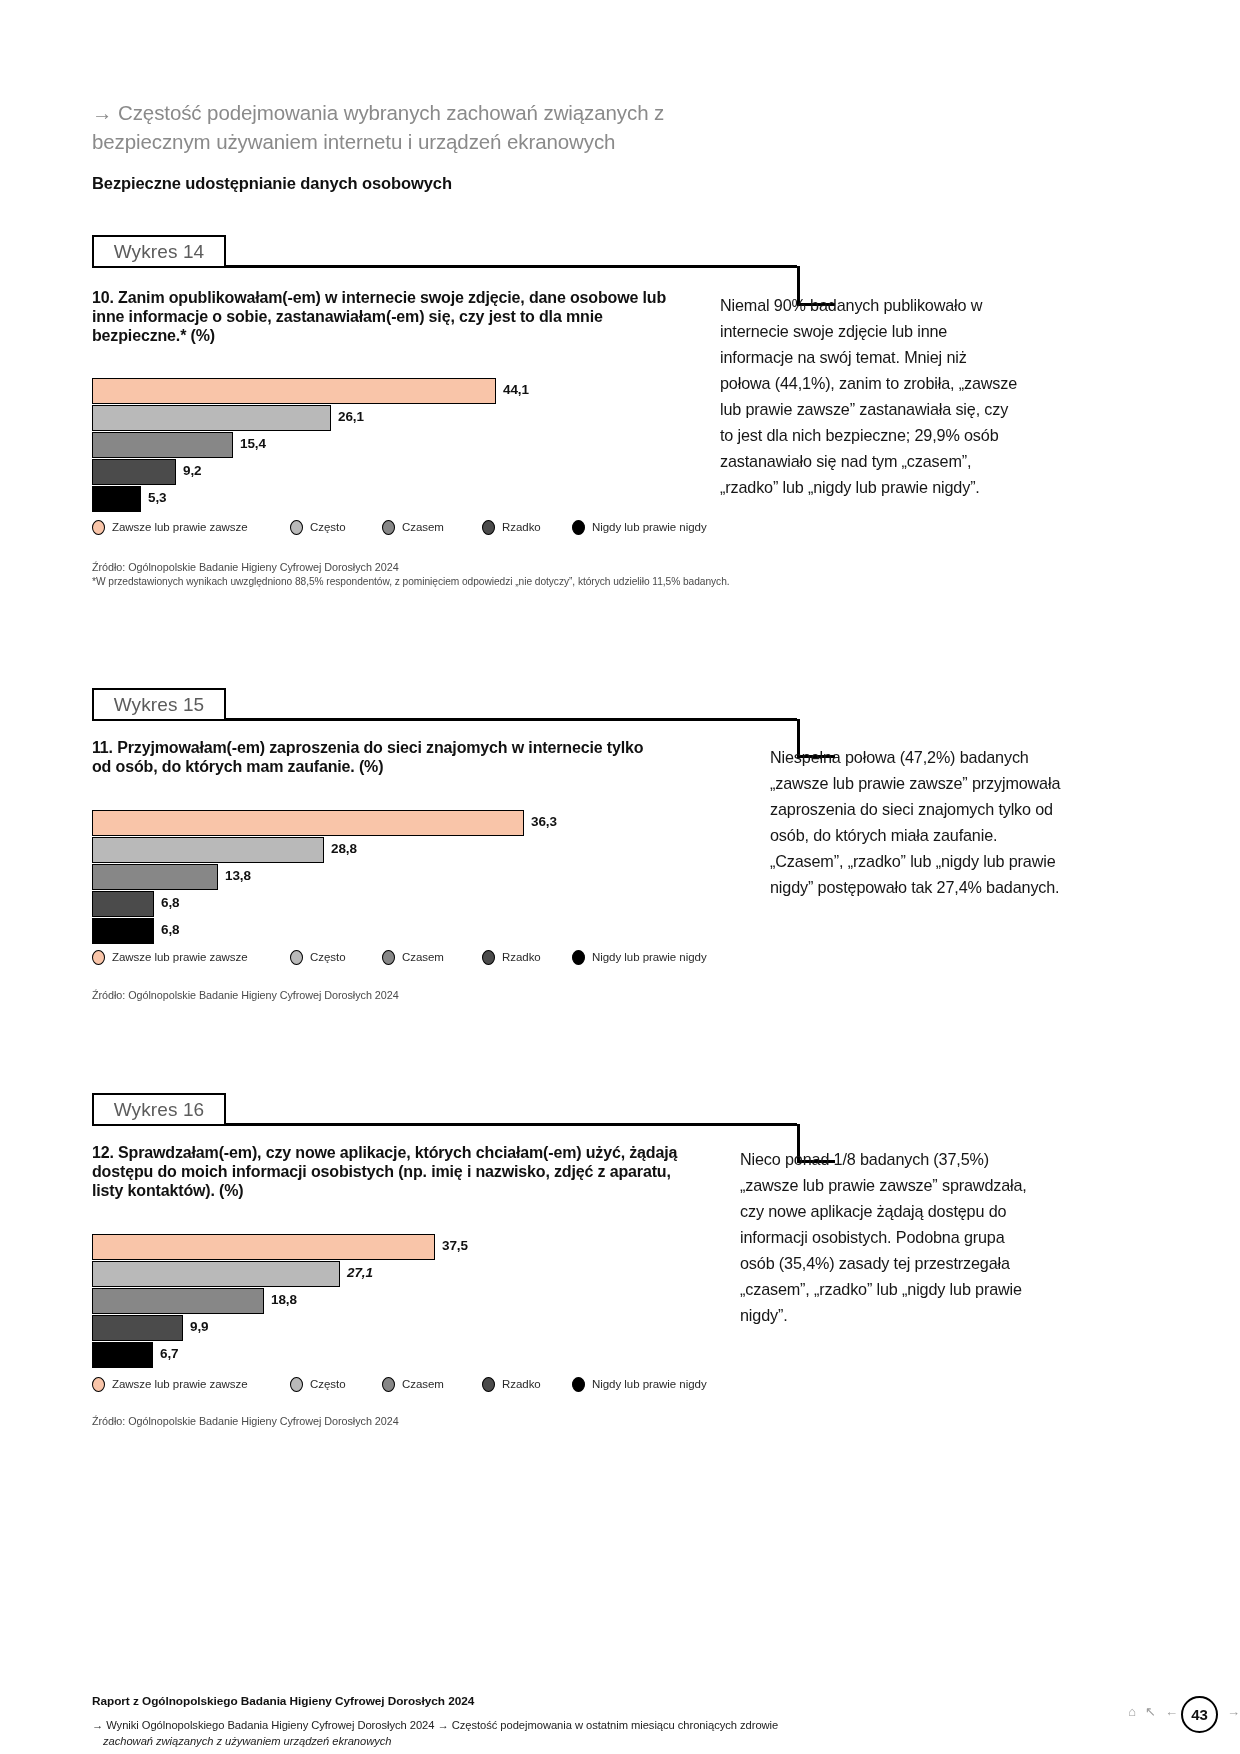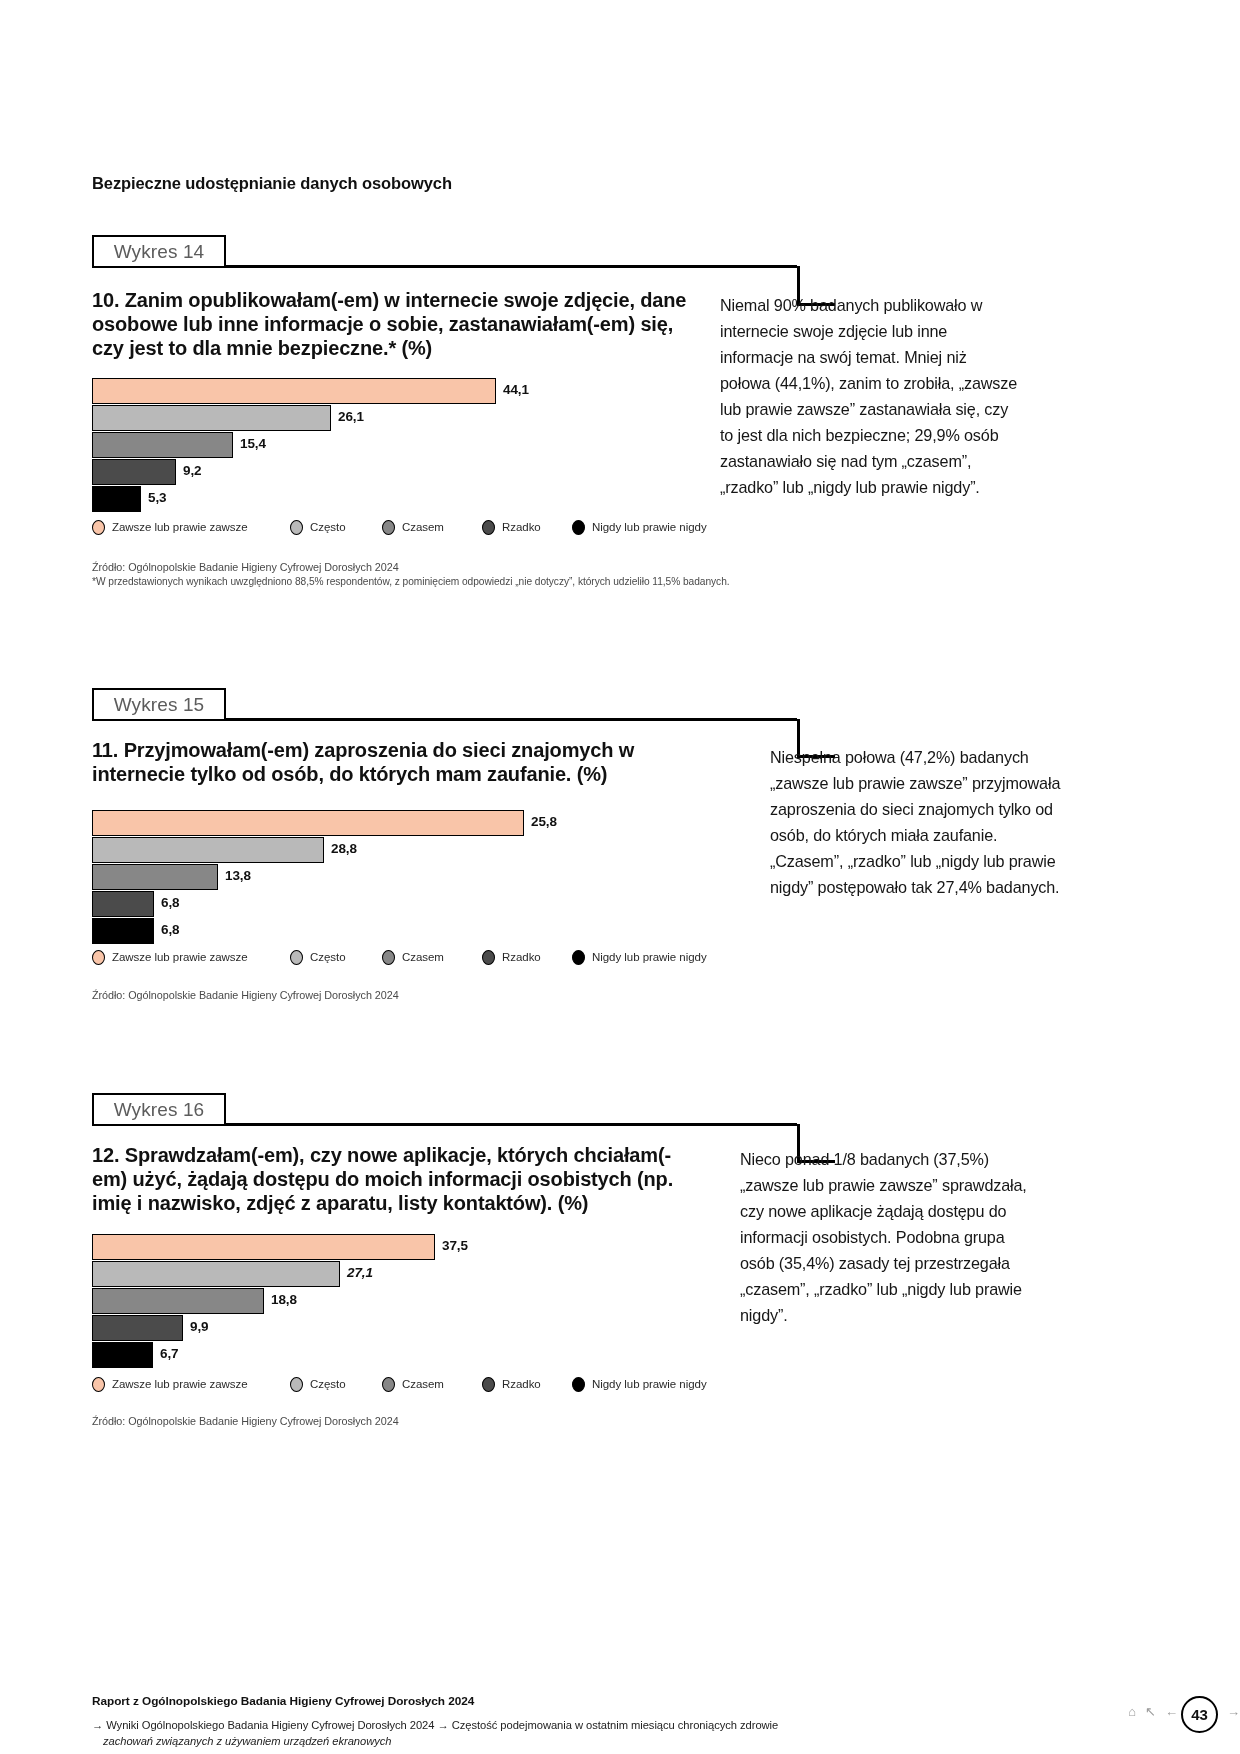--- a/index.html
+++ b/index.html
@@ -30,21 +30,21 @@
     display:flex;align-items:center;justify-content:center;
     font-size:19px;color:#5c5c5c;font-weight:400;letter-spacing:0.1px;
   }
   .tagline{
     position:absolute;left:134px;top:30px;height:3px;background:#000;
   }
   .elbow-v{position:absolute;width:3px;background:#000;}
   .elbow-h{position:absolute;height:3px;background:#000;}
 
   .qtext{
-    position:absolute;font-size:20px;font-weight:700;line-height:24px;
+    position:absolute;font-size:16px;font-weight:700;line-height:19px;
     letter-spacing:-0.15px;color:#111;width:610px;
   }
 
   
   .bars{position:absolute;left:0;}
   .barrow{position:relative;height:26px;margin-bottom:1px;}
   .bar{
     position:absolute;left:0;top:0;height:26px;
     border:1.6px solid #000;box-sizing:border-box;
   }
@@ -97,20 +97,21 @@
   }
   .nav-next{
     position:absolute;right:0px;top:1704px;font-size:13px;color:#9a9a9a;
   }
 </style>
 </head>
 <body>
 
 <div class="page">
 
+  <div class="kicker">→ Częstość podejmowania wybranych zachowań związanych z bezpiecznym używaniem internetu i urządzeń ekranowych</div>
   <div class="section-title">Bezpieczne udostępnianie danych osobowych</div>
 
   <div id="charts-root">
       <div class="block" style="top: 0px;">
         <div class="tagbar" style="position: absolute; left: 0px; top: 235px; width: 1060px;">
           <div class="tag">Wykres 14</div>
           <div class="tagline" style="width: 571px;"></div>
         </div>
         <div class="elbow-v" style="left: 705px; top: 266px; height: 37px;"></div>
         <div class="elbow-h" style="left: 705px; top: 303px; width: 38px;"></div>
@@ -169,21 +170,21 @@
         <div class="tagbar" style="position: absolute; left: 0px; top: 688px; width: 1060px;">
           <div class="tag">Wykres 15</div>
           <div class="tagline" style="width: 571px;"></div>
         </div>
         <div class="elbow-v" style="left: 705px; top: 719px; height: 36px;"></div>
         <div class="elbow-h" style="left: 705px; top: 755px; width: 38px;"></div>
         <div class="qtext" style="left: 0px; top: 738px; width: 570px;">11. Przyjmowałam(-em) zaproszenia do sieci znajomych w internecie tylko od osób, do których mam zaufanie. (%)</div>
         <div class="bars" style="top: 810px; width: 640px;">
           <div class="barrow">
             <div class="bar" style="width: 432px; background: rgb(249, 197, 169);"></div>
-            <div class="barval" style="left: 439px;">25,8</div>
+            <div class="barval" style="left: 439px;">36,3</div>
           </div>
           <div class="barrow">
             <div class="bar" style="width: 232px; background: rgb(185, 185, 185);"></div>
             <div class="barval" style="left: 239px;">28,8</div>
           </div>
           <div class="barrow">
             <div class="bar" style="width: 126px; background: rgb(135, 135, 135);"></div>
             <div class="barval" style="left: 133px;">13,8</div>
           </div>
           <div class="barrow">

